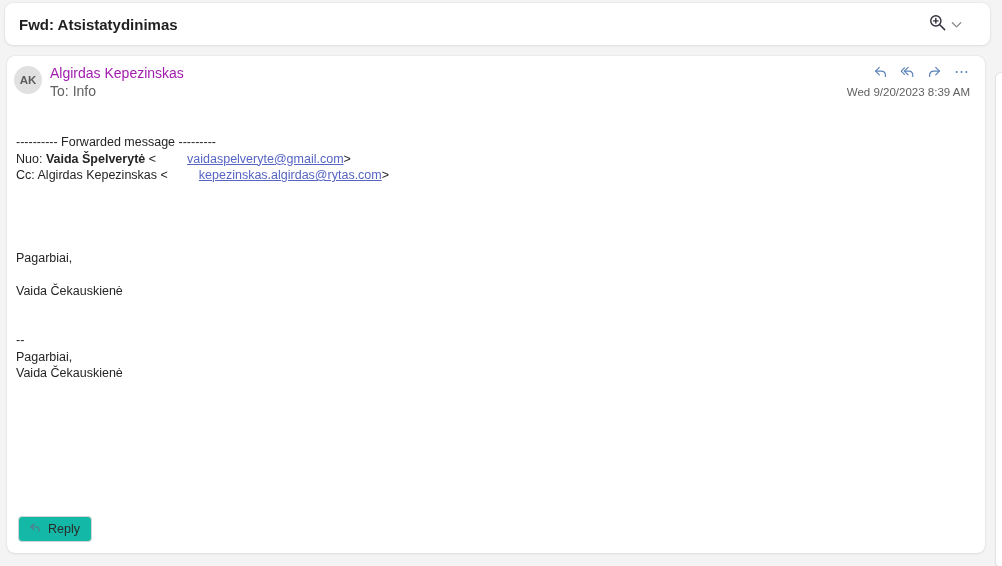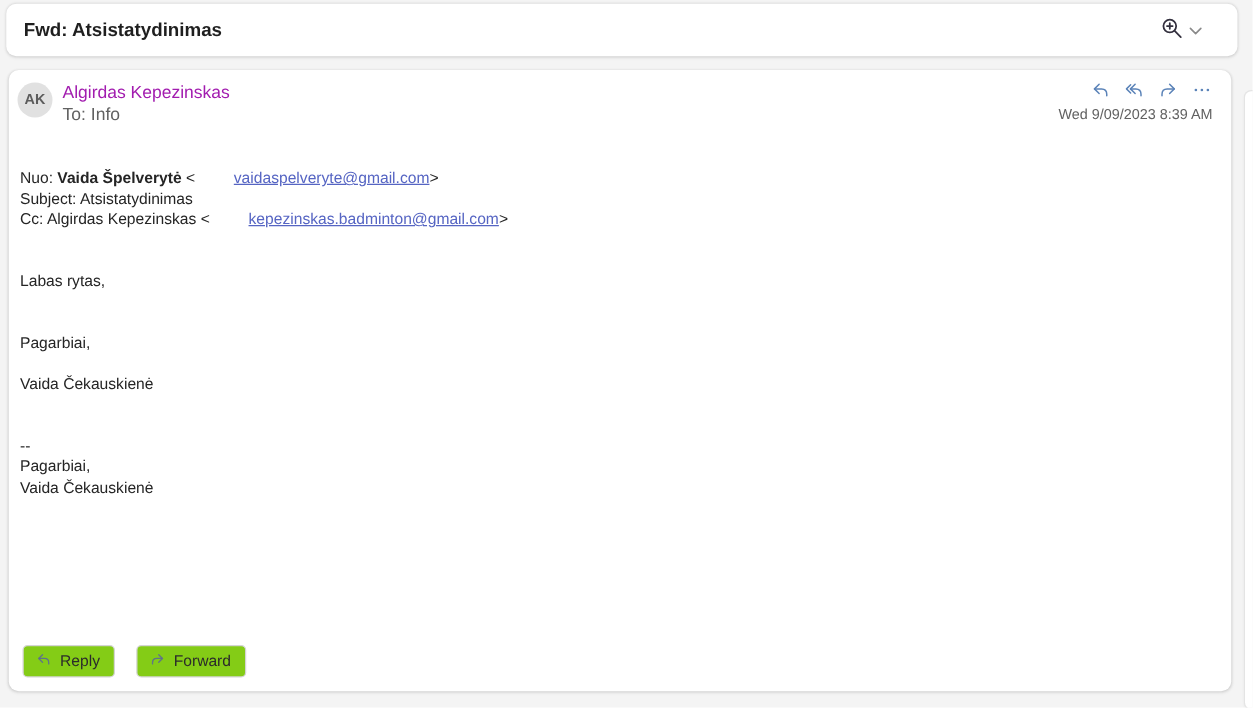--- a/index.html
+++ b/index.html
@@ -51,21 +51,21 @@
     font-size: 12.5px; line-height: 16.5px; color: #252525;
   }
   .mail-body .line { min-height: 16.5px; white-space: pre-wrap; }
   .mail-body a { color: #5665c3; text-decoration: underline; cursor: pointer; margin-left: 31px; }
   .from-name { font-weight: bold; }
 
   
   .mail-footer { position: absolute; left: 11px; top: 460px; display: flex; gap: 17px; }
   .pill-btn {
     display: inline-flex; align-items: center; gap: 6px;
-    background: #84cc16; border: 1px solid #d4d4d4; border-radius: 4px;
+    background: #14b8a6; border: 1px solid #d4d4d4; border-radius: 4px;
     padding: 4px 11px 4px 9px; font-family: "Liberation Sans", sans-serif;
     font-size: 12.5px; color: #2b2b2b; cursor: pointer;
   }
   .pill-btn .btn-glyph { color: #5f7389; }
 
   
   .adjacent-panel {
     position: absolute; left: 995px; top: 72px; width: 8px; height: 494px;
     background: #ffffff; border: 1px solid #e4e4e4; border-right: none;
     border-radius: 6px 0 0 6px;
@@ -136,29 +136,28 @@
       <button class="icon-btn">
         <span>
           <svg width="17" height="16" viewBox="0 0 16 16" fill="currentColor">
             <circle cx="3.2" cy="8" r="1.05"></circle>
               <circle cx="8" cy="8" r="1.05"></circle>
               <circle cx="12.8" cy="8" r="1.05"></circle>
           </svg>
         </span>
       </button>
     </div>
-    <div class="timestamp">Wed 9/09/2023 8:39 AM</div>
+    <div class="timestamp">Wed 9/20/2023 8:39 AM</div>
 
     <div class="mail-body">
+      <div class="line">---------- Forwarded message ---------</div>
       <div class="line"><span>Nuo: </span><span class="from-name">Vaida Špelverytė</span><span> &lt;</span><a>vaidaspelveryte@gmail.com</a><span>&gt;</span></div>
-      <div class="line">Subject: Atsistatydinimas</div>
-      <div class="line"><span>Cc: Algirdas Kepezinskas</span><span> &lt;</span><a>kepezinskas.badminton@gmail.com</a><span>&gt;</span></div>
+      <div class="line"><span>Cc: Algirdas Kepezinskas</span><span> &lt;</span><a>kepezinskas.algirdas@rytas.com</a><span>&gt;</span></div>
       <div class="line blank"></div>
       <div class="line blank"></div>
-      <div class="line">Labas rytas,</div>
       <div class="line blank"></div>
       <div class="line blank"></div>
       <div class="line">Pagarbiai,</div>
       <div class="line blank"></div>
       <div class="line">Vaida Čekauskienė</div>
       <div class="line blank"></div>
       <div class="line blank"></div>
       <div class="line">--</div>
       <div class="line">Pagarbiai,</div>
       <div class="line">Vaida Čekauskienė</div>
@@ -167,27 +166,18 @@
     <div class="mail-footer">
       <button class="pill-btn">
         <span class="btn-glyph">
           <svg width="14" height="13" viewBox="0 0 16 16" fill="none" stroke="currentColor" stroke-width="1.3" stroke-linecap="round" stroke-linejoin="round">
             <path d="M6.8 3.4 3.1 7.1l3.7 3.7"></path>
             <path d="M3.1 7.1h5.7c2.6 0 4.1 1.6 4.1 4.2v1.2"></path>
           </svg>
         </span>
         <span>Reply</span>
       </button>
-      <button class="pill-btn">
-        <span class="btn-glyph">
-          <svg width="14" height="13" viewBox="0 0 16 16" fill="none" stroke="currentColor" stroke-width="1.3" stroke-linecap="round" stroke-linejoin="round">
-            <path d="M9.2 3.4l3.7 3.7-3.7 3.7"></path>
-            <path d="M12.9 7.1H7.2c-2.6 0-4.1 1.6-4.1 4.2v1.2"></path>
-          </svg>
-        </span>
-        <span>Forward</span>
-      </button>
     </div>
   </div>
 
   <div class="adjacent-panel"></div>
 
 </div>
 
 </body></html>

